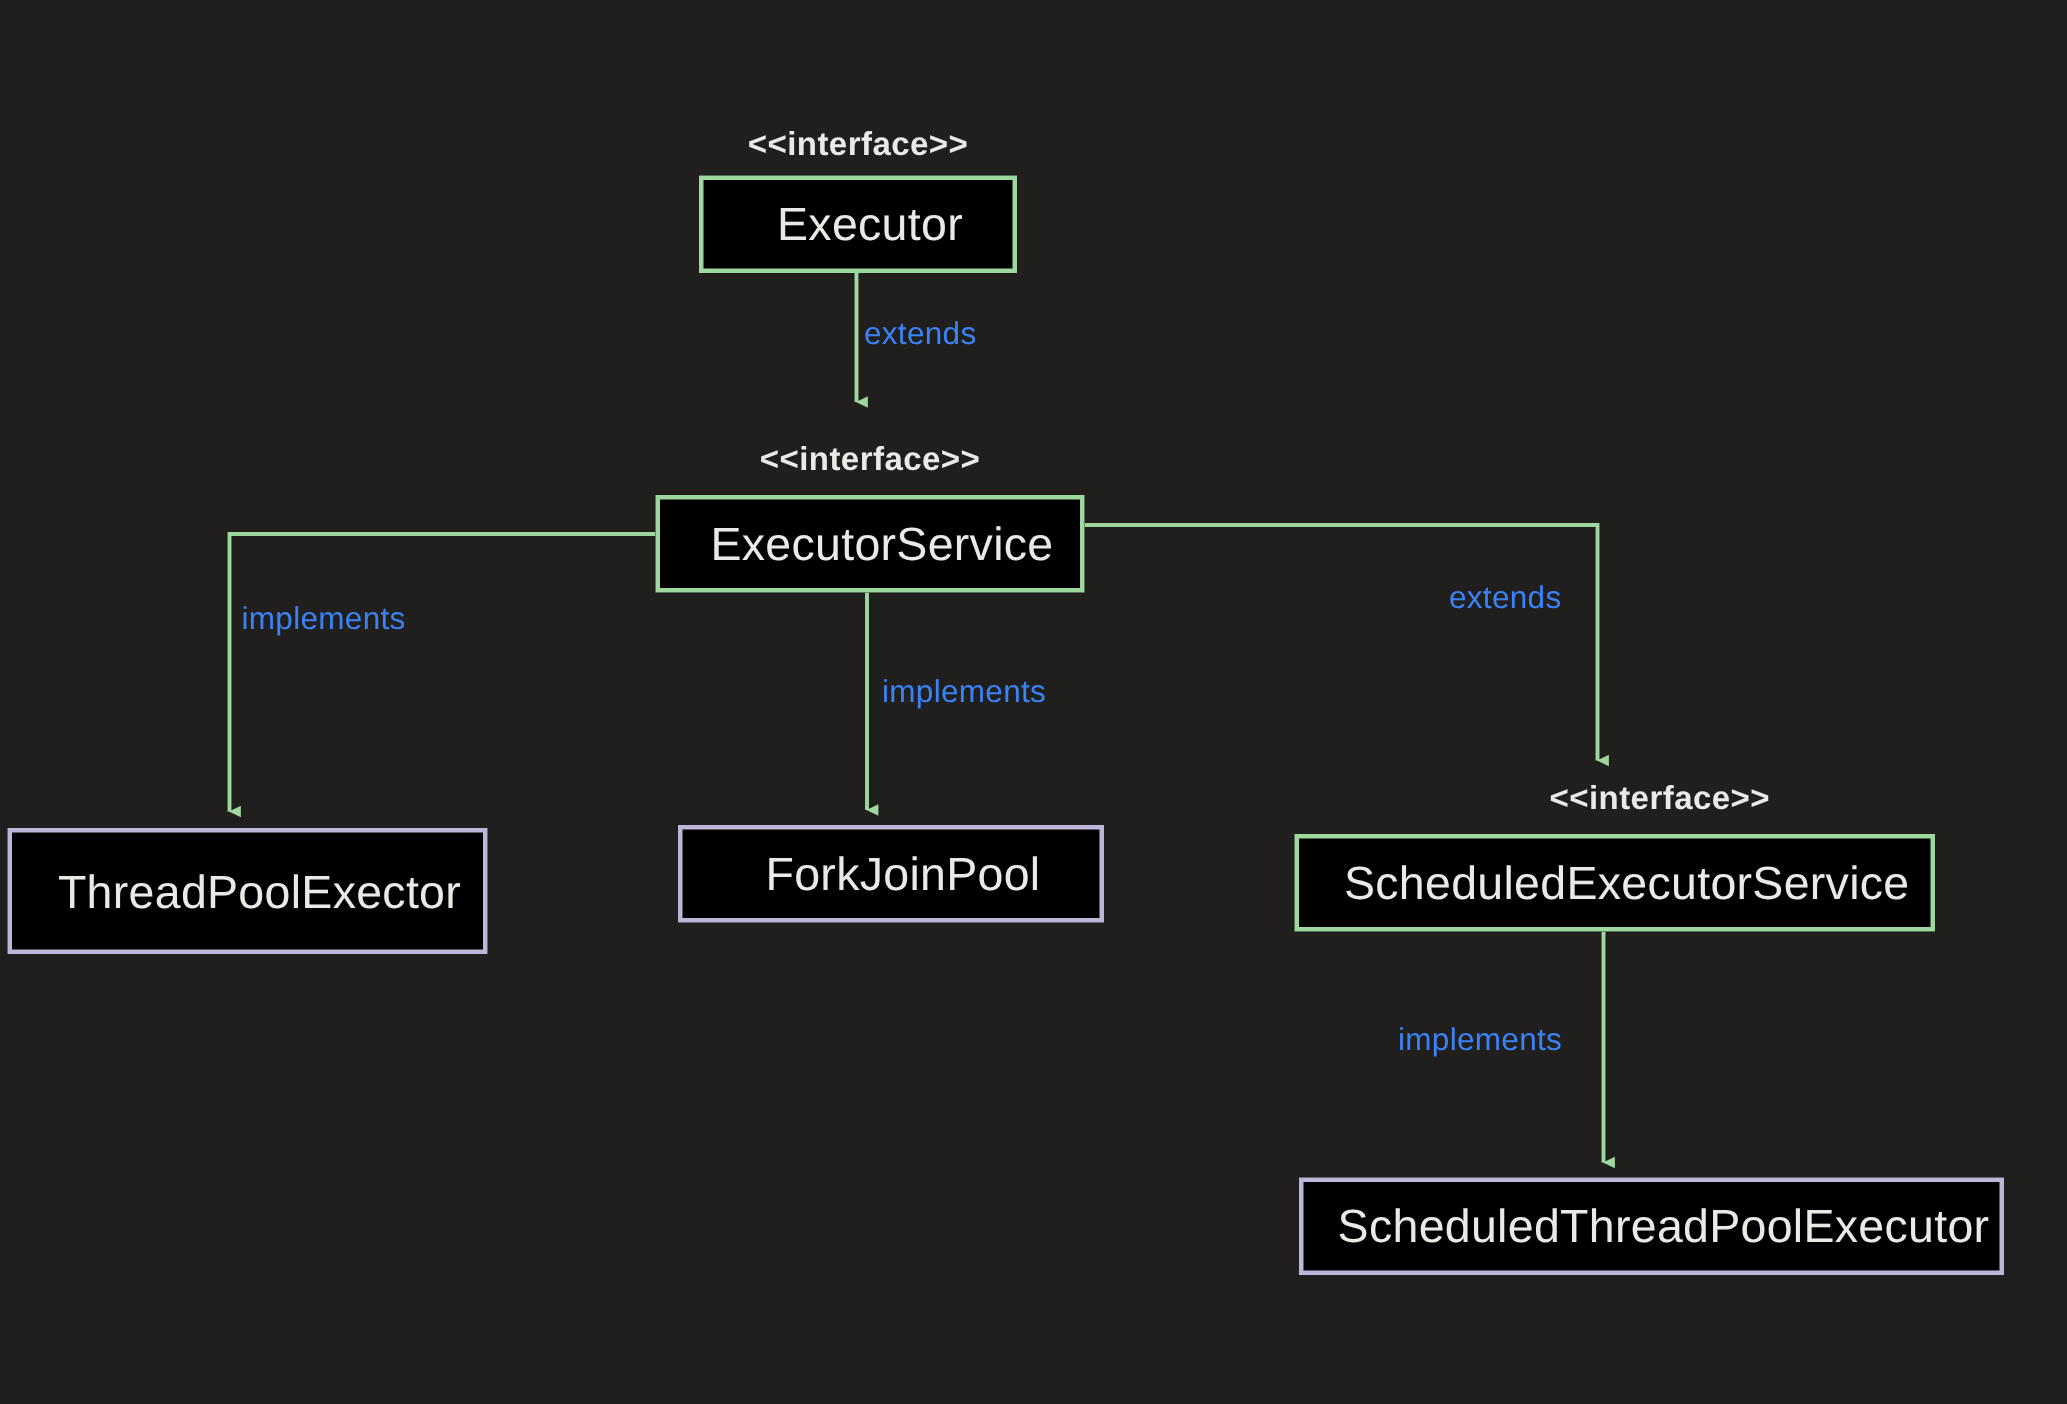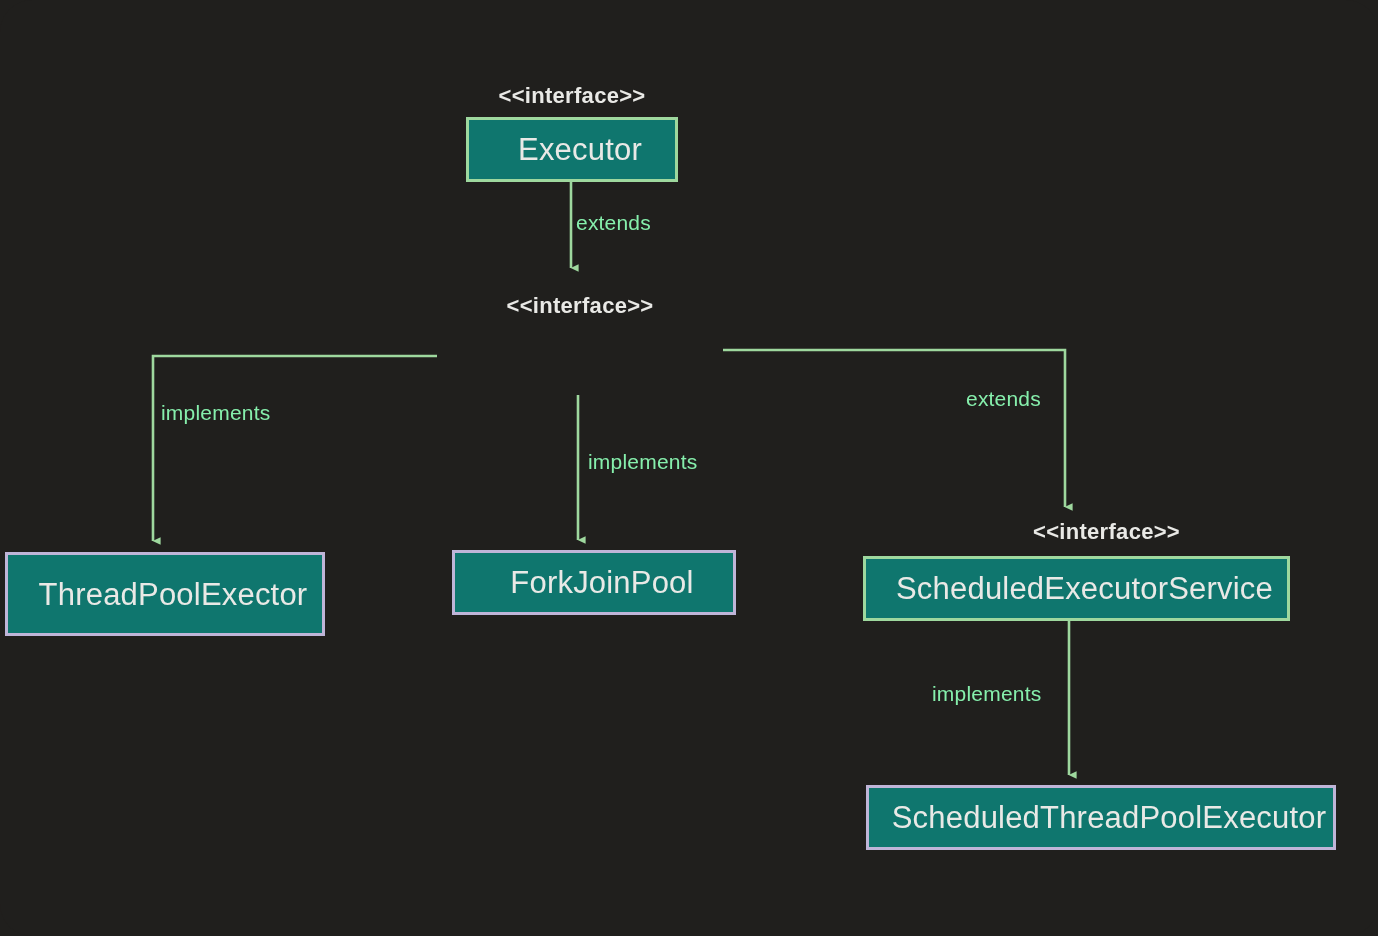--- a/index.html
+++ b/index.html
@@ -25,21 +25,21 @@
     pointer-events: none;
   }
 
   
   .node {
     position: absolute;
     box-sizing: border-box;
     display: flex;
     align-items: center;
     justify-content: center;
-    background: #0f766e;
+    background: #000000;
     border-style: solid;
     border-width: 3px;
     padding-left: 16px;
   }
   .node.iface   { border-color: #9ed89e; }
   .node.concrete{ border-color: #bfb5d8; }
 
   .node-label {
     color: #e9e9e6;
     font-size: 31px;
@@ -57,21 +57,21 @@
     font-weight: 700;
     white-space: nowrap;
     text-align: center;
     line-height: 1;
     letter-spacing: 0.3px;
   }
 
   
   .edge-label {
     position: absolute;
-    color: #86efac;
+    color: #3b82f6;
     font-size: 21px;
     font-weight: 400;
     white-space: nowrap;
     line-height: 1;
     letter-spacing: 0.2px;
   }
 </style>
 </head>
 <body>
 
@@ -98,20 +98,23 @@
   <div class="stereotype" style="left:466px; top:85px; width:212px;">&lt;&lt;interface&gt;&gt;</div>
 
   <div class="stereotype" style="left:437px; top:295px; width:286px;">&lt;&lt;interface&gt;&gt;</div>
 
   <div class="stereotype" style="left:893px; top:521px; width:427px;">&lt;&lt;interface&gt;&gt;</div>
 
   <div class="node iface" style="left:466px; top:117px; width:212px; height:65px;">
     <span class="node-label">Executor</span>
   </div>
 
+  <div class="node iface" style="left:437px; top:330px; width:286px; height:65px;">
+    <span class="node-label">ExecutorService</span>
+  </div>
 
   <div class="node iface" style="left:863px; top:556px; width:427px; height:65px;">
     <span class="node-label">ScheduledExecutorService</span>
   </div>
 
   <div class="node concrete" style="left:5px; top:552px; width:320px; height:84px;">
     <span class="node-label">ThreadPoolExector</span>
   </div>
 
   <div class="node concrete" style="left:866px; top:785px; width:470px; height:65px;">

